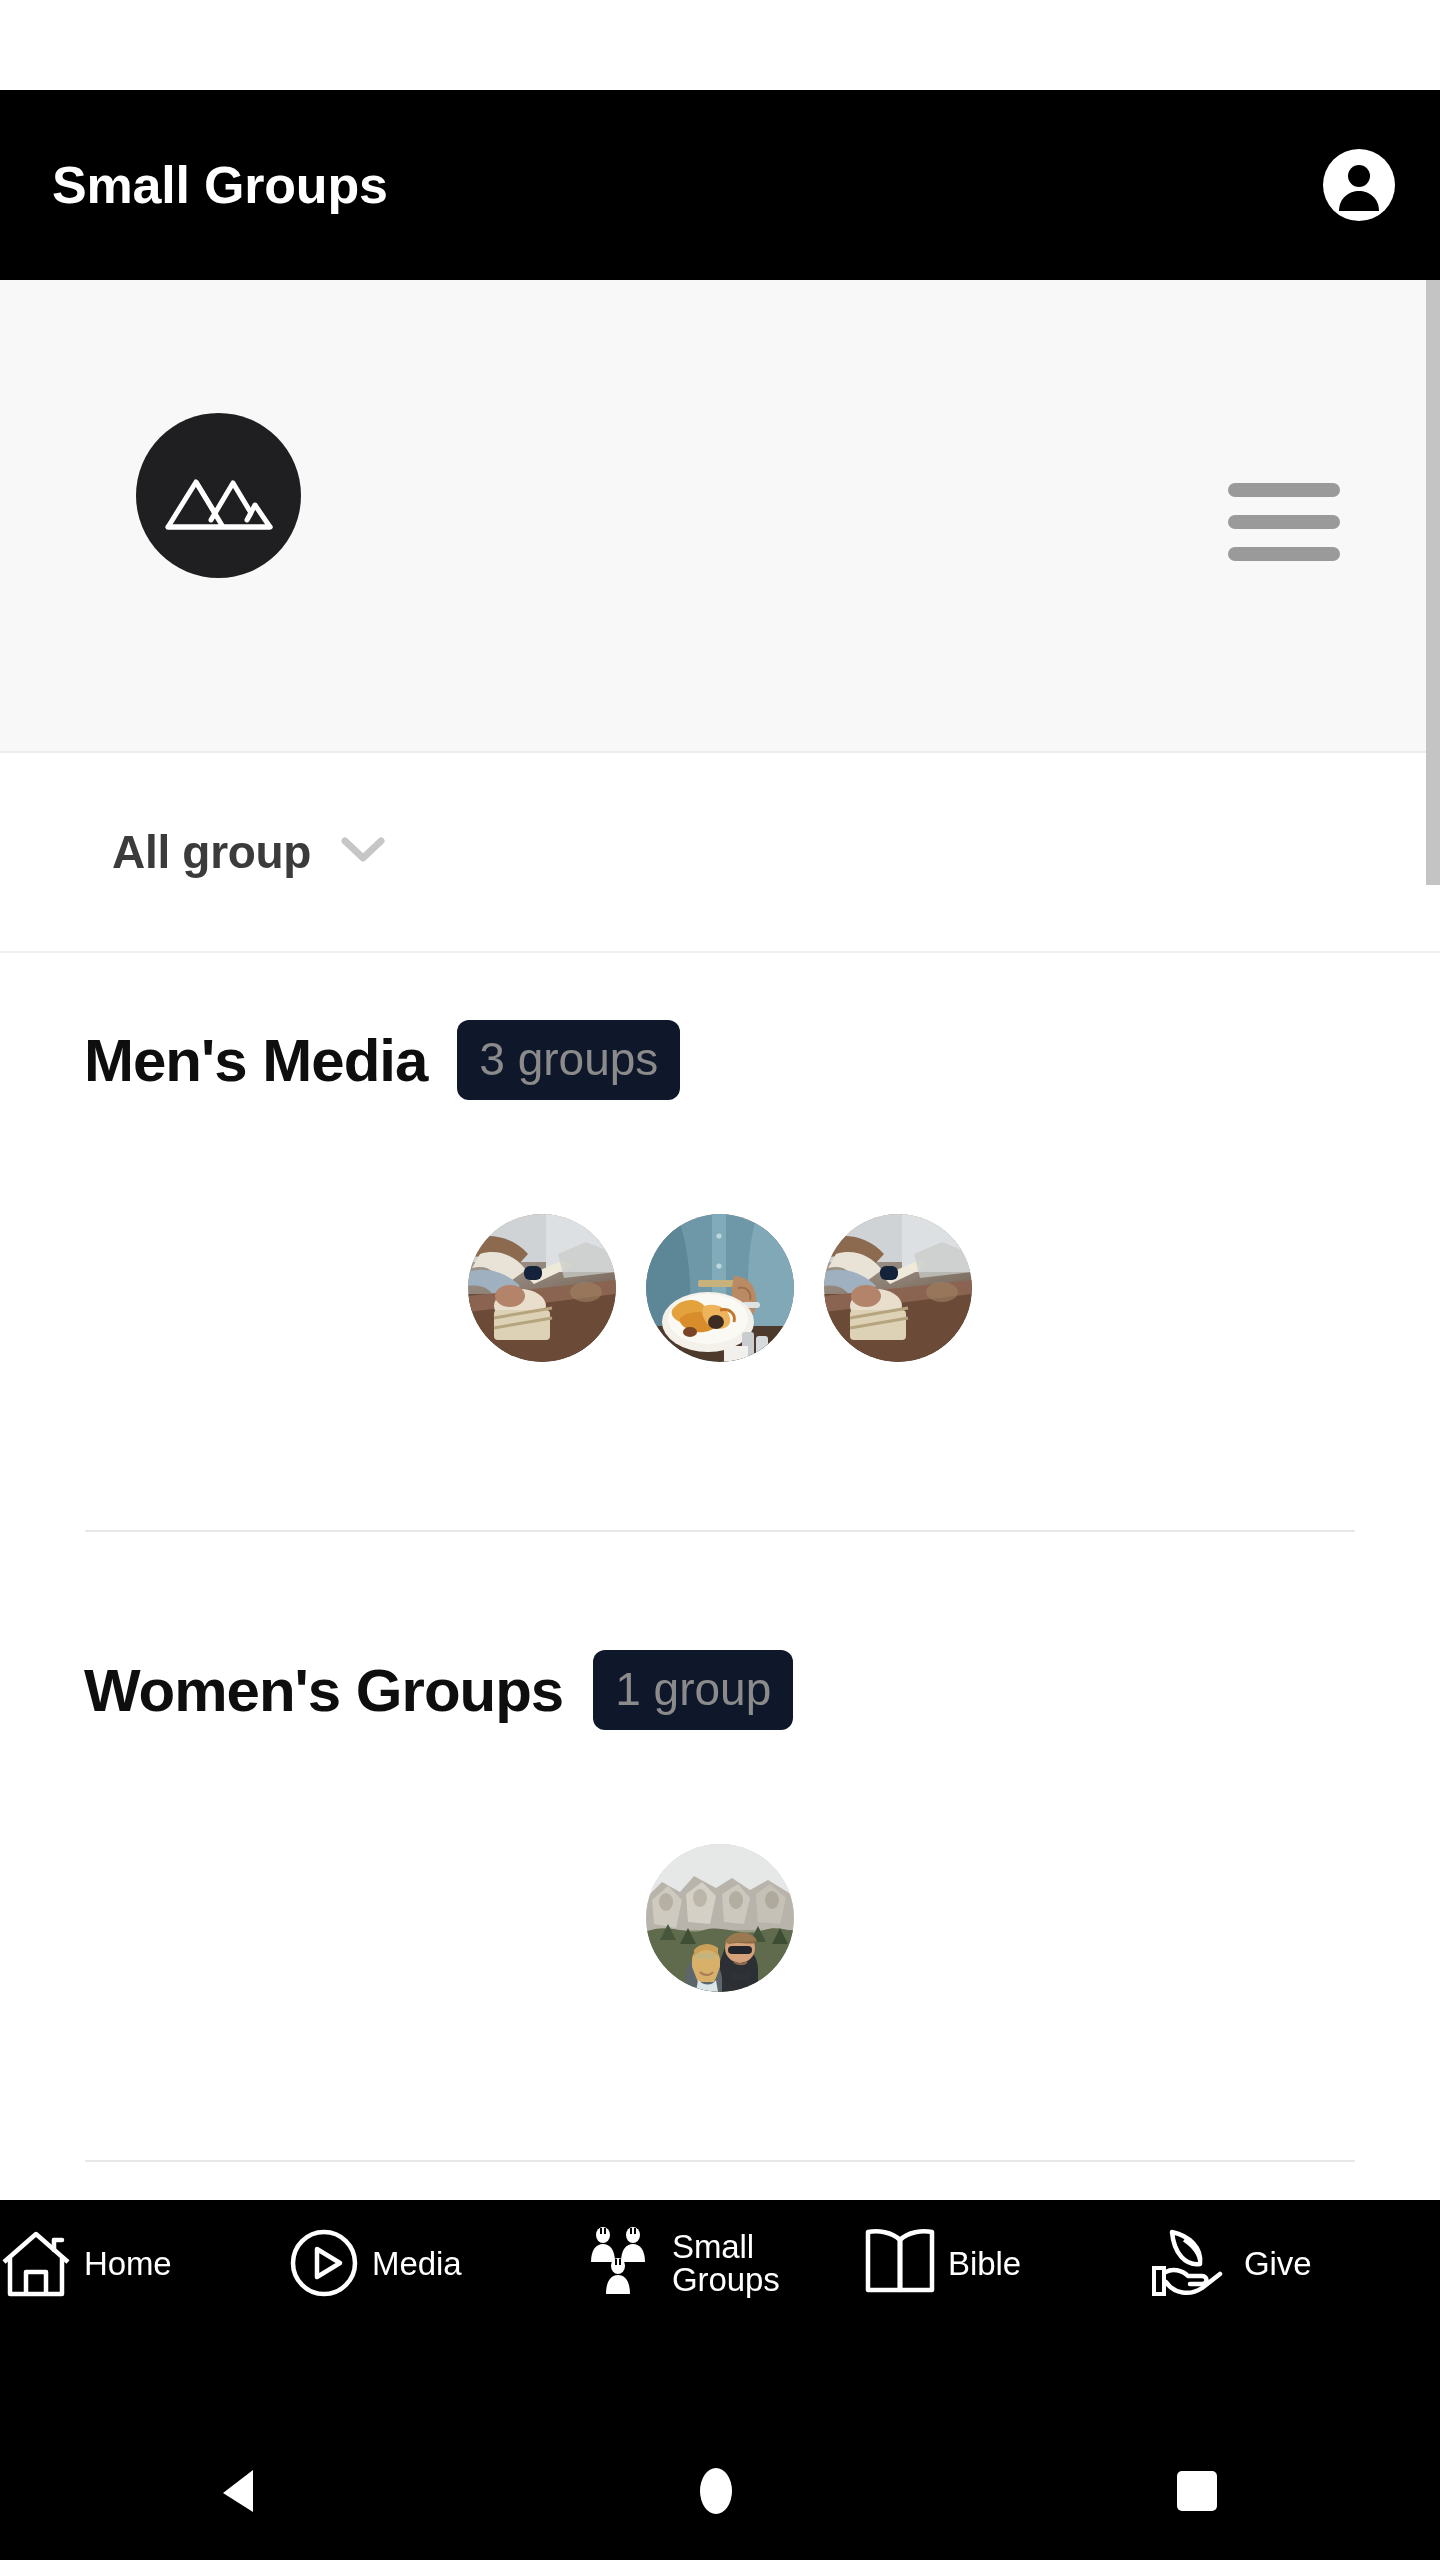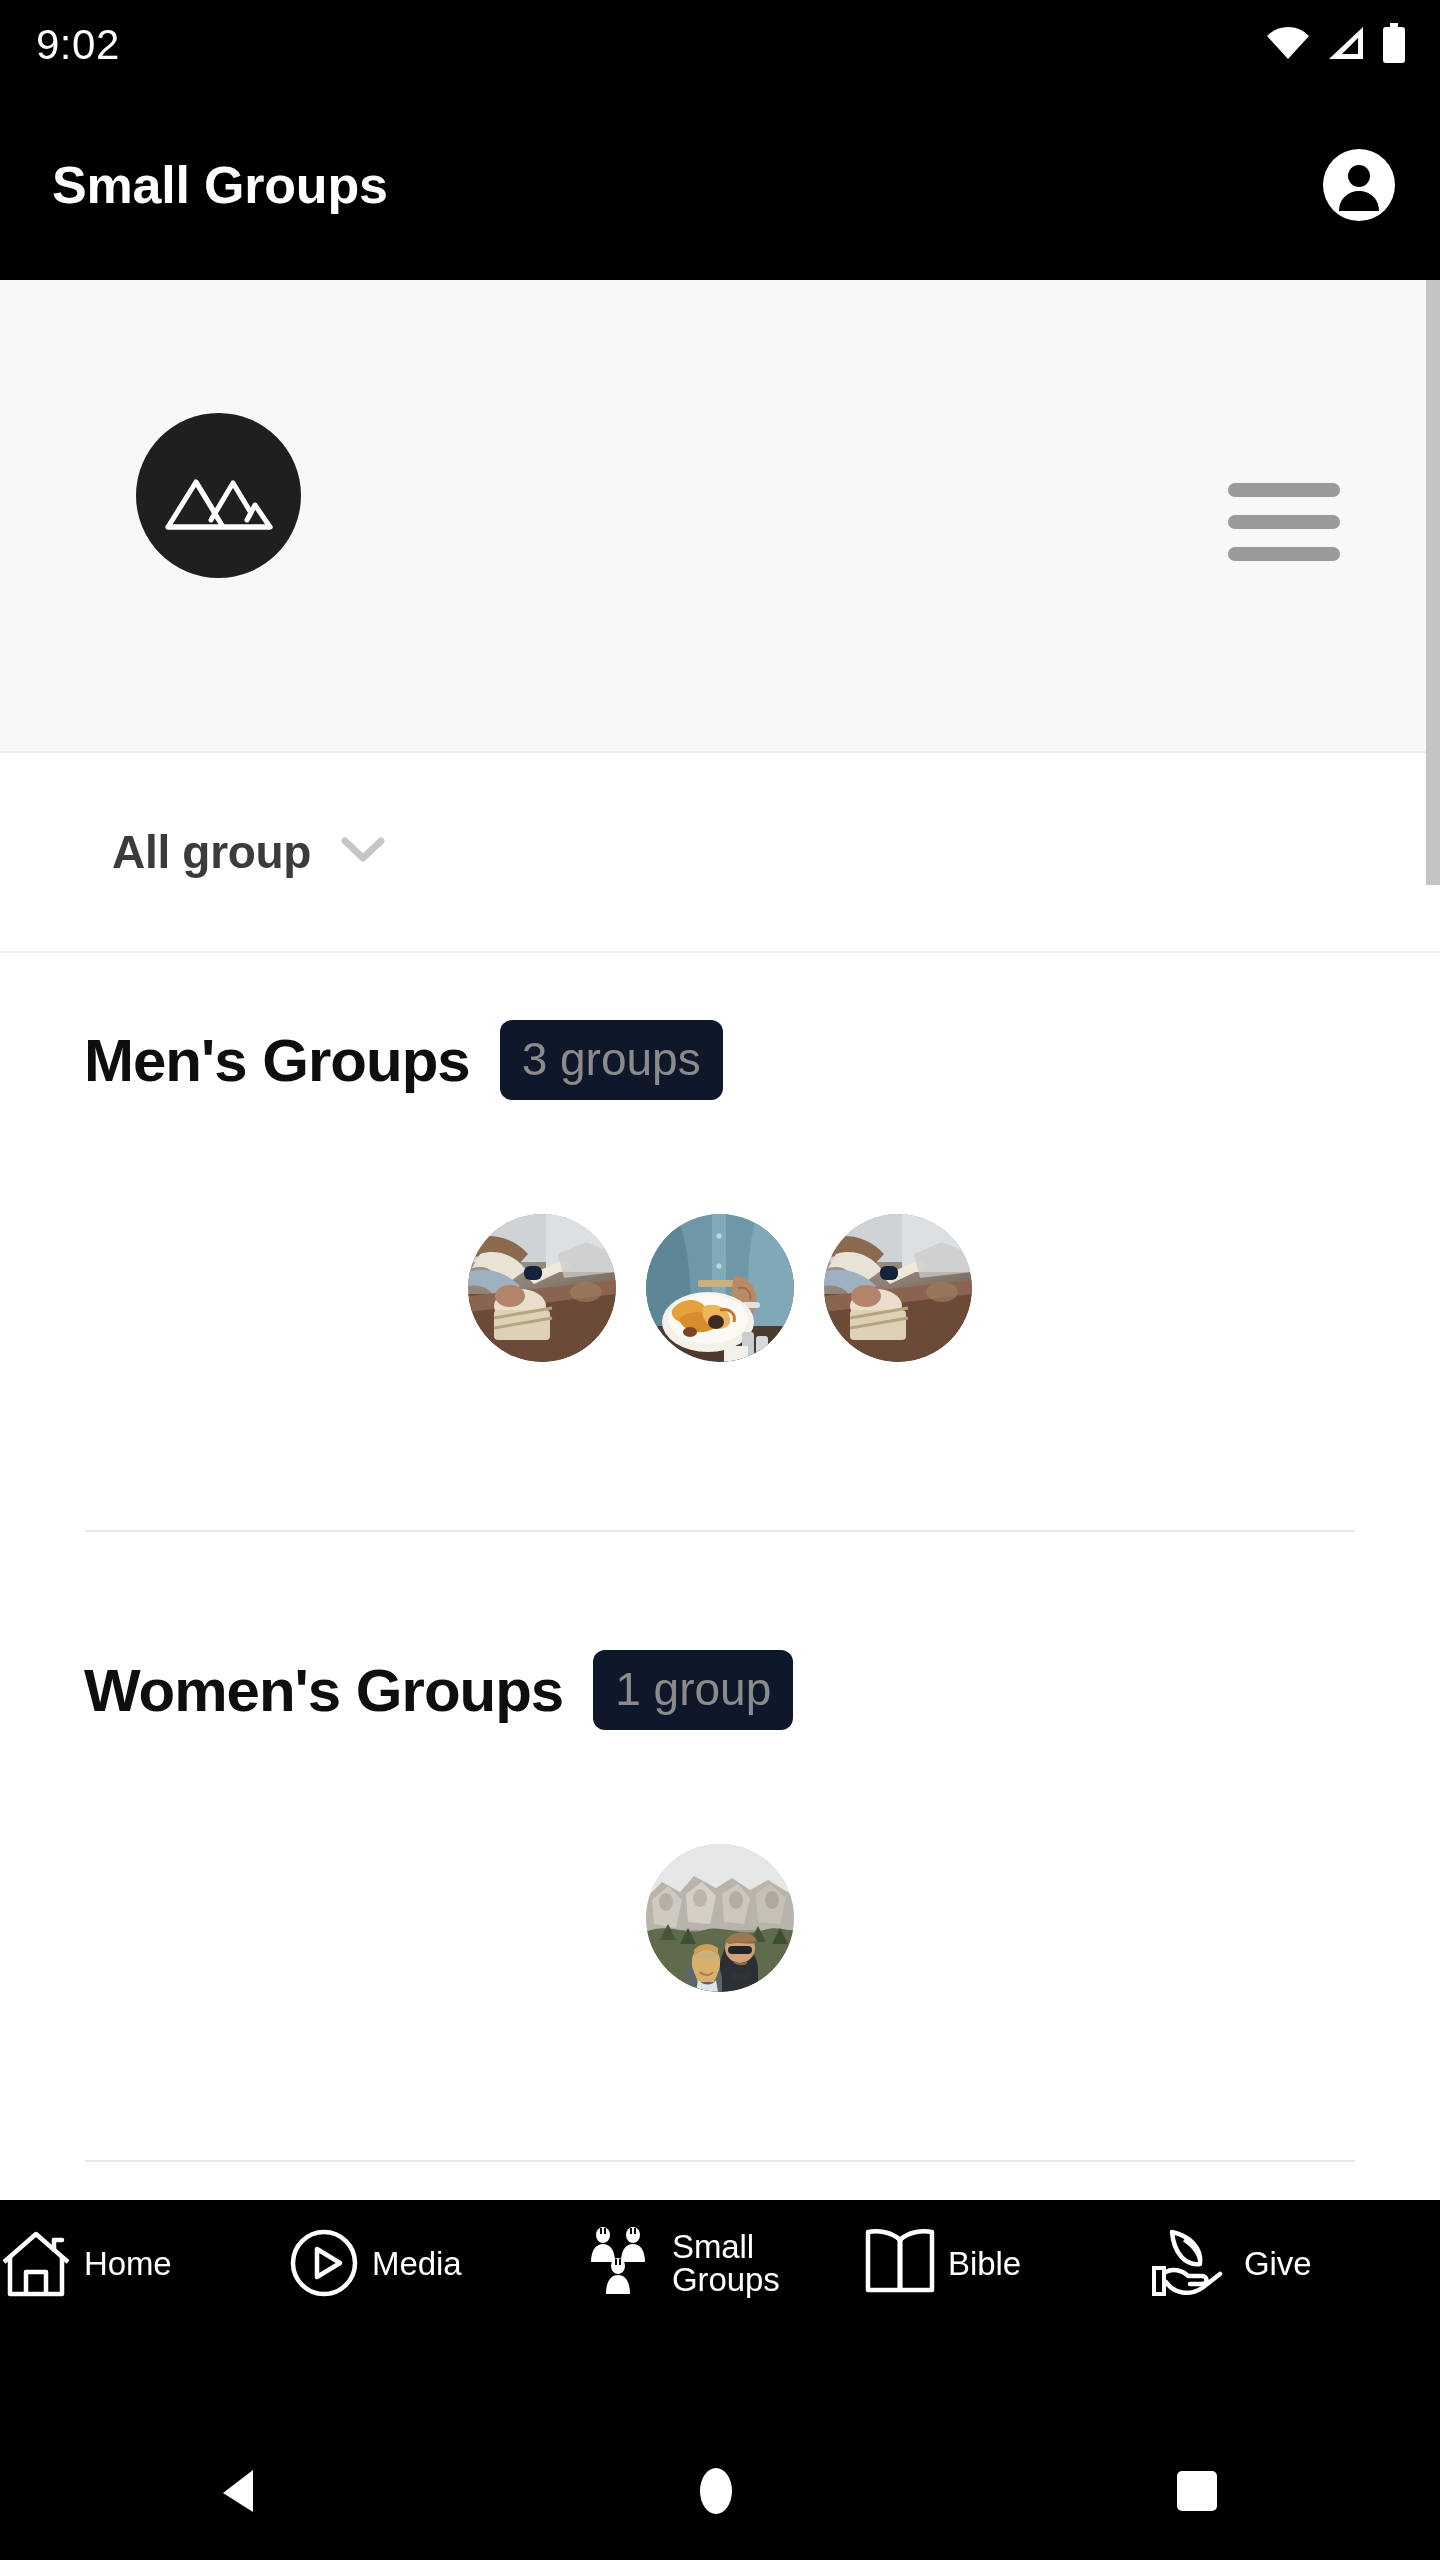--- a/index.html
+++ b/index.html
@@ -115,42 +115,20 @@
   .scroll-thumb {
     position:absolute; right:0; top:280px; width:14px; height:605px;
     background:#c4c4c4;
   }
 </style>
 </head>
 <body>
 
 <div id="screen">
 
-  <div class="statusbar">
-    <div class="status-clock">9:02</div>
-    <div class="status-icons">
-      <span>
-        <svg width="44" height="34" viewBox="0 0 44 34">
-            <path d="M22 33 L1 10 C7 4 14 1 22 1 C30 1 37 4 43 10 Z" fill="#fff"></path>
-          </svg>
-      </span>
-      <span>
-        <svg width="40" height="34" viewBox="0 0 40 34">
-          <path d="M37 1 L37 33 L3 33 Z" fill="#fff"></path>
-          <path d="M32 12 L32 28 L16 28 Z" fill="#000"></path>
-        </svg>
-      </span>
-      <span>
-        <svg width="24" height="40" viewBox="0 0 24 40">
-          <rect x="8" y="0" width="8" height="5" fill="#fff"></rect>
-          <rect x="1" y="4" width="22" height="36" rx="3" fill="#fff"></rect>
-        </svg>
-      </span>
-    </div>
-  </div>
 
   <div class="appbar">
     <div class="appbar-title">Small Groups</div>
     <span class="avatar-btn">
       <svg width="74" height="74" viewBox="0 0 74 74">
         <circle cx="37" cy="37" r="36" fill="#fff"></circle>
         <circle cx="37" cy="28" r="11" fill="#000"></circle>
         <path d="M17 63 C17 50 27 43 37 43 C47 43 57 50 57 63 Z" fill="#000"></path>
       </svg>
     </span>
@@ -177,21 +155,21 @@
     <span class="filter-label">All group</span>
     <span class="chevron">
       <svg width="44" height="26" viewBox="0 0 44 26">
         <path d="M4 4 L22 21 L40 4" fill="none" stroke="#c6c6c6" stroke-width="7" stroke-linecap="round" stroke-linejoin="round"></path>
       </svg>
     </span>
   </div>
 
   <div class="section" style="top:1020px;">
     <div class="section-head">
-      <span class="section-title">Men's Groups</span>
+      <span class="section-title">Men's Media</span>
       <span class="count-badge">3 groups</span>
     </div>
     <div class="avatar-row" style="margin-top:114px;">
 
       <div class="g-avatar">
         <svg viewBox="0 0 148 148">
           <defs>
             <clipPath id="c1">
                 <circle cx="74" cy="74" r="74"></circle>
               </clipPath>

